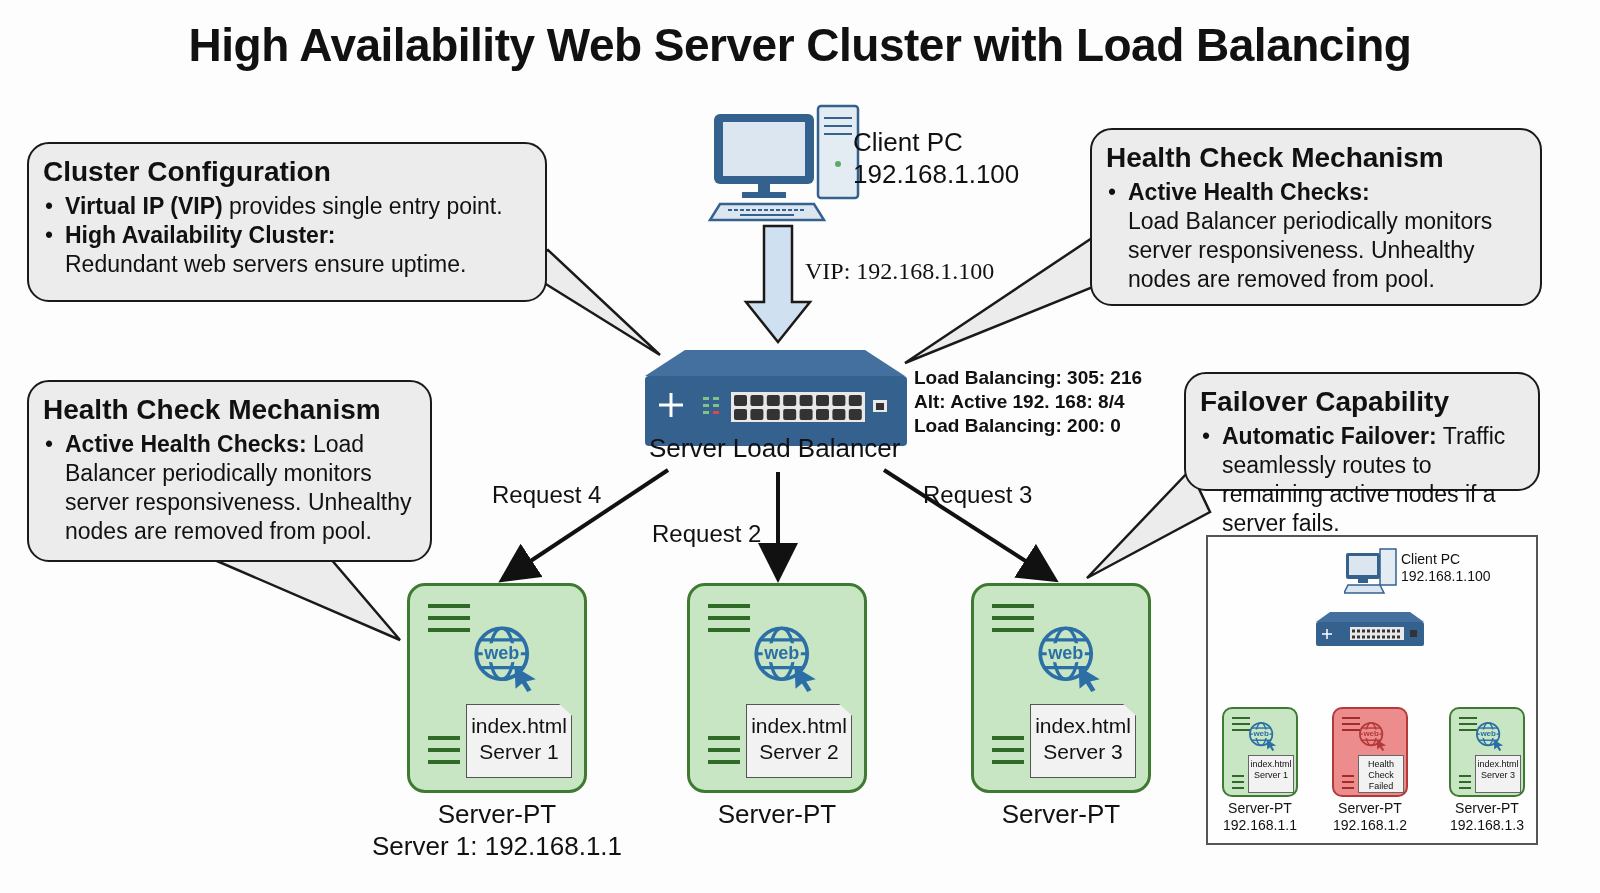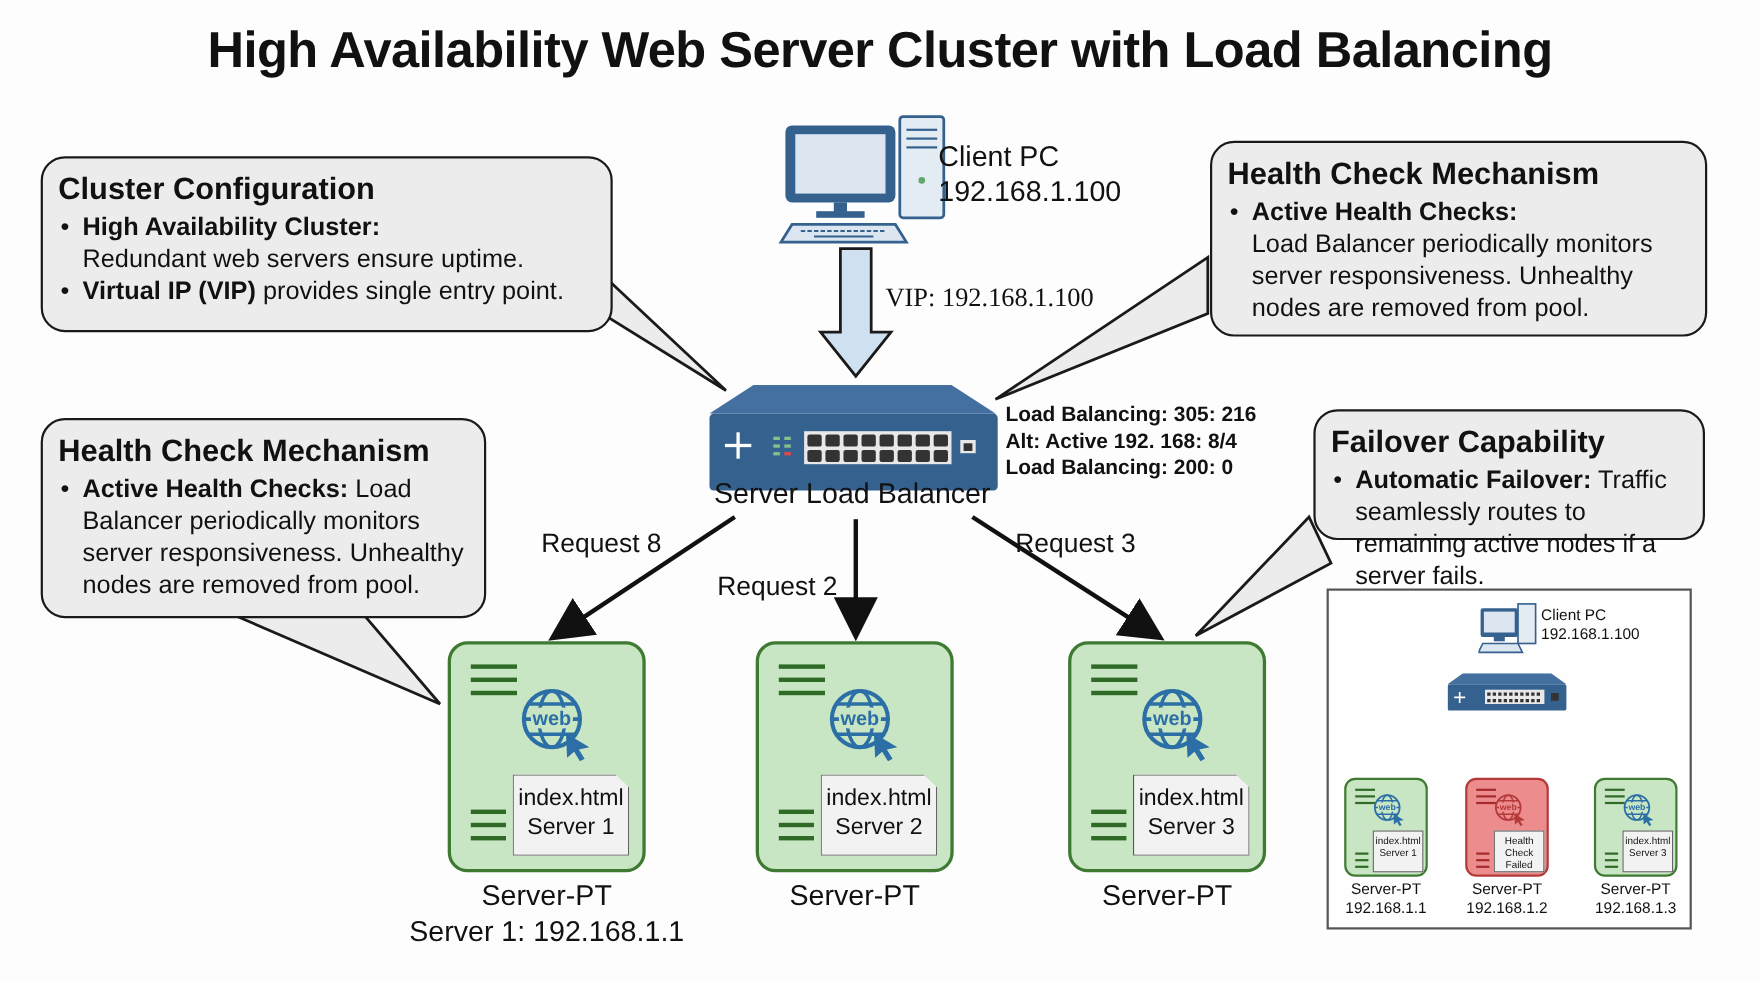--- a/index.html
+++ b/index.html
@@ -8,21 +8,21 @@
     background: #fdfdfd;
     font-family: "Liberation Sans", sans-serif; color: #111;
   }
   .title {
     position: absolute; left: 0; top: 18px; width: 1600px; text-align: center;
     font-size: 46px; font-weight: bold; letter-spacing: -0.5px;
   }
   svg.canvas { position: absolute; left: 0; top: 0; }
   .bubble {
     position: absolute; background: #ececec; border: 2.5px solid #1a1a1a;
-    border-radius: 22px; box-sizing: border-box; padding: 12px 14px 10px 14px; margin-left: 10px;
+    border-radius: 22px; box-sizing: border-box; padding: 12px 14px 10px 14px;
   }
   .bubble h3 { margin: 0 0 4px 0; font-size: 28px; font-weight: bold; }
   .bubble ul { margin: 0; padding: 0; list-style: none; }
   .bubble li { position: relative; padding-left: 22px; font-size: 23px; line-height: 29px; }
   .bubble li::before { content: "\2022"; position: absolute; left: 2px; top: 0; }
   .bubble b { font-weight: bold; }
   .label { position: absolute; font-size: 24px; white-space: nowrap; }
   .label.lg { font-size: 26px; line-height: 32px; }
   .lb-stats { position: absolute; left: 914px; top: 366px; font-size: 19px; line-height: 24px; font-weight: bold; }
   .server {
@@ -141,22 +141,22 @@
   <line x1="884" y1="470" x2="1052" y2="578" stroke="#111" stroke-width="4" marker-end="url(#ah)"></line>
 
   <line x1="1335" y1="646" x2="1268" y2="700" stroke="#111" stroke-width="2.5" marker-end="url(#ahs)"></line>
   <line x1="1369" y1="648" x2="1369" y2="700" stroke="#111" stroke-width="2.5" marker-end="url(#ahs)"></line>
   <line x1="1402" y1="646" x2="1478" y2="700" stroke="#111" stroke-width="2.5" marker-end="url(#ahs)"></line>
 </svg>
 
 <div class="bubble" style="left:27px;top:142px;width:520px;height:160px;">
   <h3>Cluster Configuration</h3>
   <ul>
+    <li><b>Virtual IP (VIP)</b><span> provides single entry point.</span></li>
     <li><b>High Availability Cluster:</b><br><span>Redundant web servers ensure uptime.</span></li>
-    <li><b>Virtual IP (VIP)</b><span> provides single entry point.</span></li>
   </ul>
 </div>
 
 <div class="bubble" style="left:1090px;top:128px;width:452px;height:178px;">
   <h3>Health Check Mechanism</h3>
   <ul>
     <li><b>Active Health Checks:</b><br><span>Load Balancer periodically monitors server responsiveness. Unhealthy nodes are removed from pool.</span></li>
   </ul>
 </div>
 
@@ -180,21 +180,21 @@
 </div>
 <div class="label" style="left:805px;top:258px;font-family:Liberation Serif, serif;">VIP: 192.168.1.100</div>
 
 <div class="lb-stats">
   <div>Load Balancing: 305: 216</div>
   <div>Alt: Active 192. 168: 8/4</div>
   <div>Load Balancing: 200: 0</div>
 </div>
 <div class="label lg" style="left:649px;top:432px;">Server Load Balancer</div>
 
-<div class="label" style="left:492px;top:481px;">Request 8</div>
+<div class="label" style="left:492px;top:481px;">Request 4</div>
 <div class="label" style="left:652px;top:520px;">Request 2</div>
 <div class="label" style="left:923px;top:481px;">Request 3</div>
 
 <div id="servers">
       <div class="server" style="left:407px;top:583px;">
         <div class="lines top">
         <span></span>
         <span></span>
         <span></span>
       </div>

